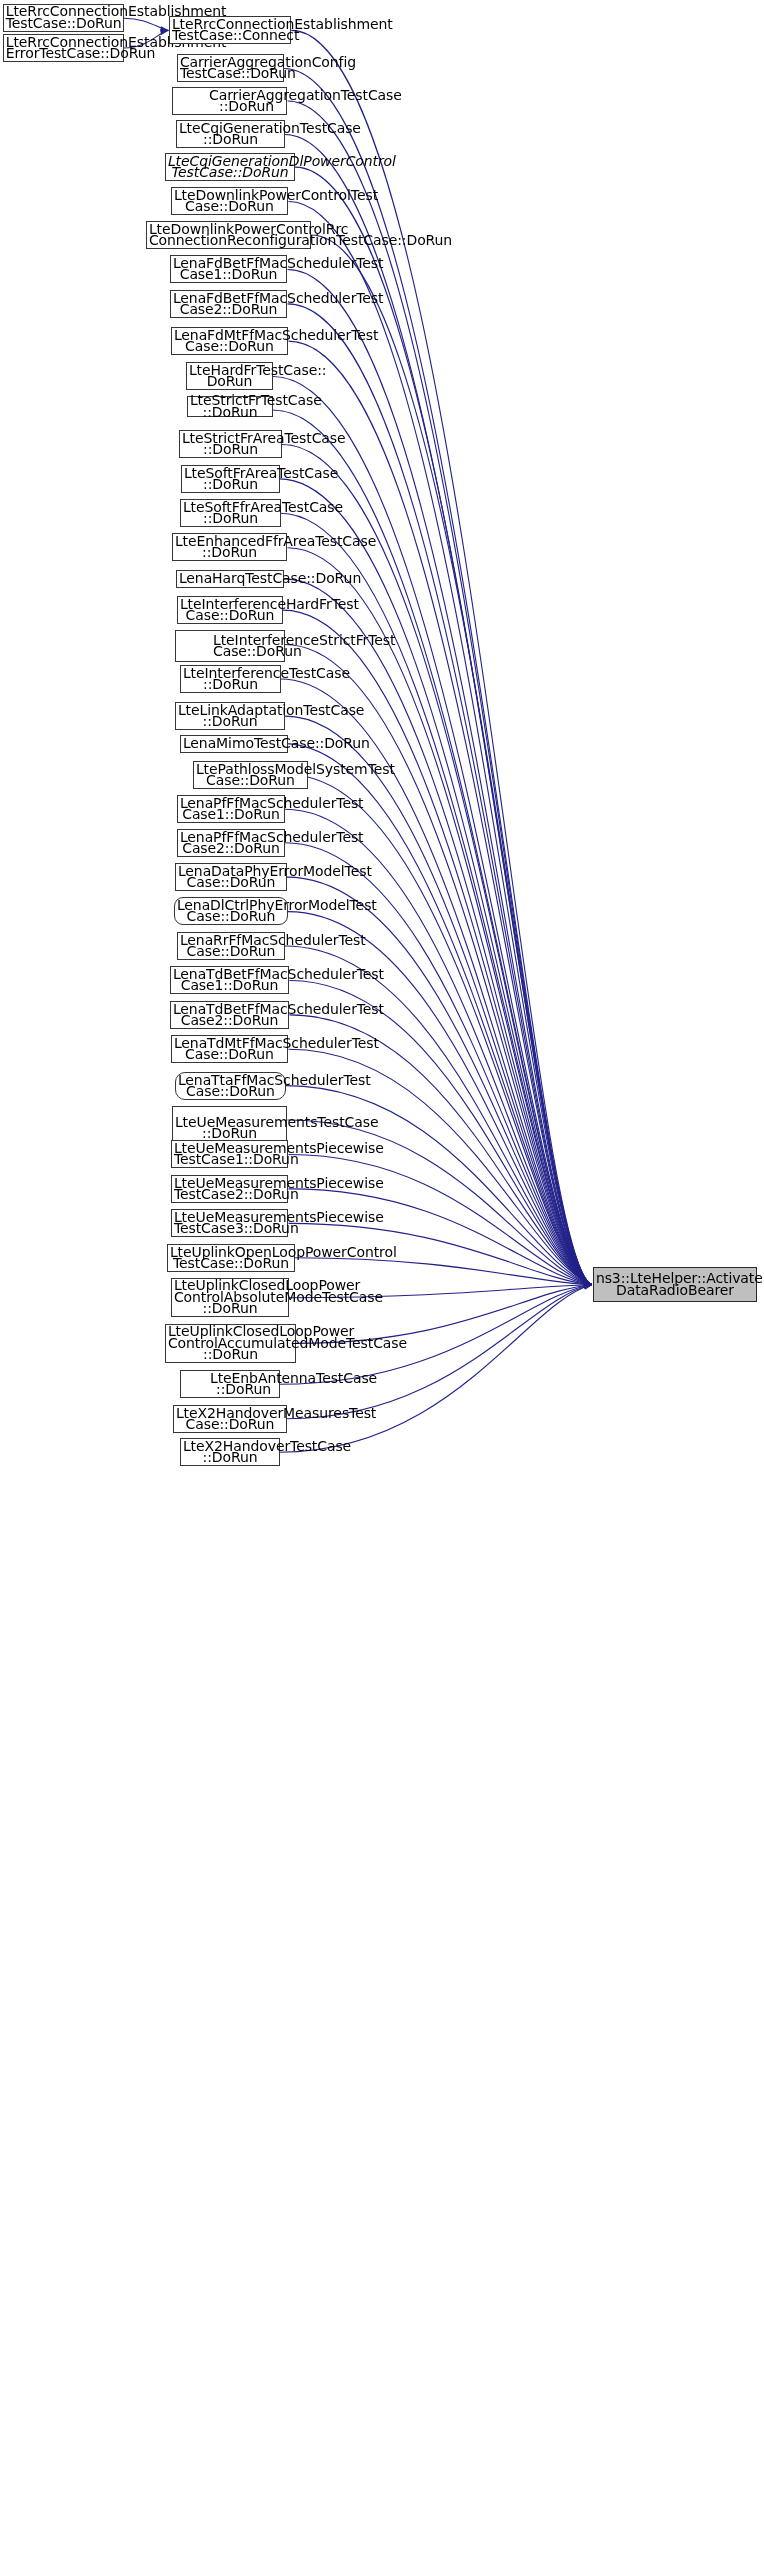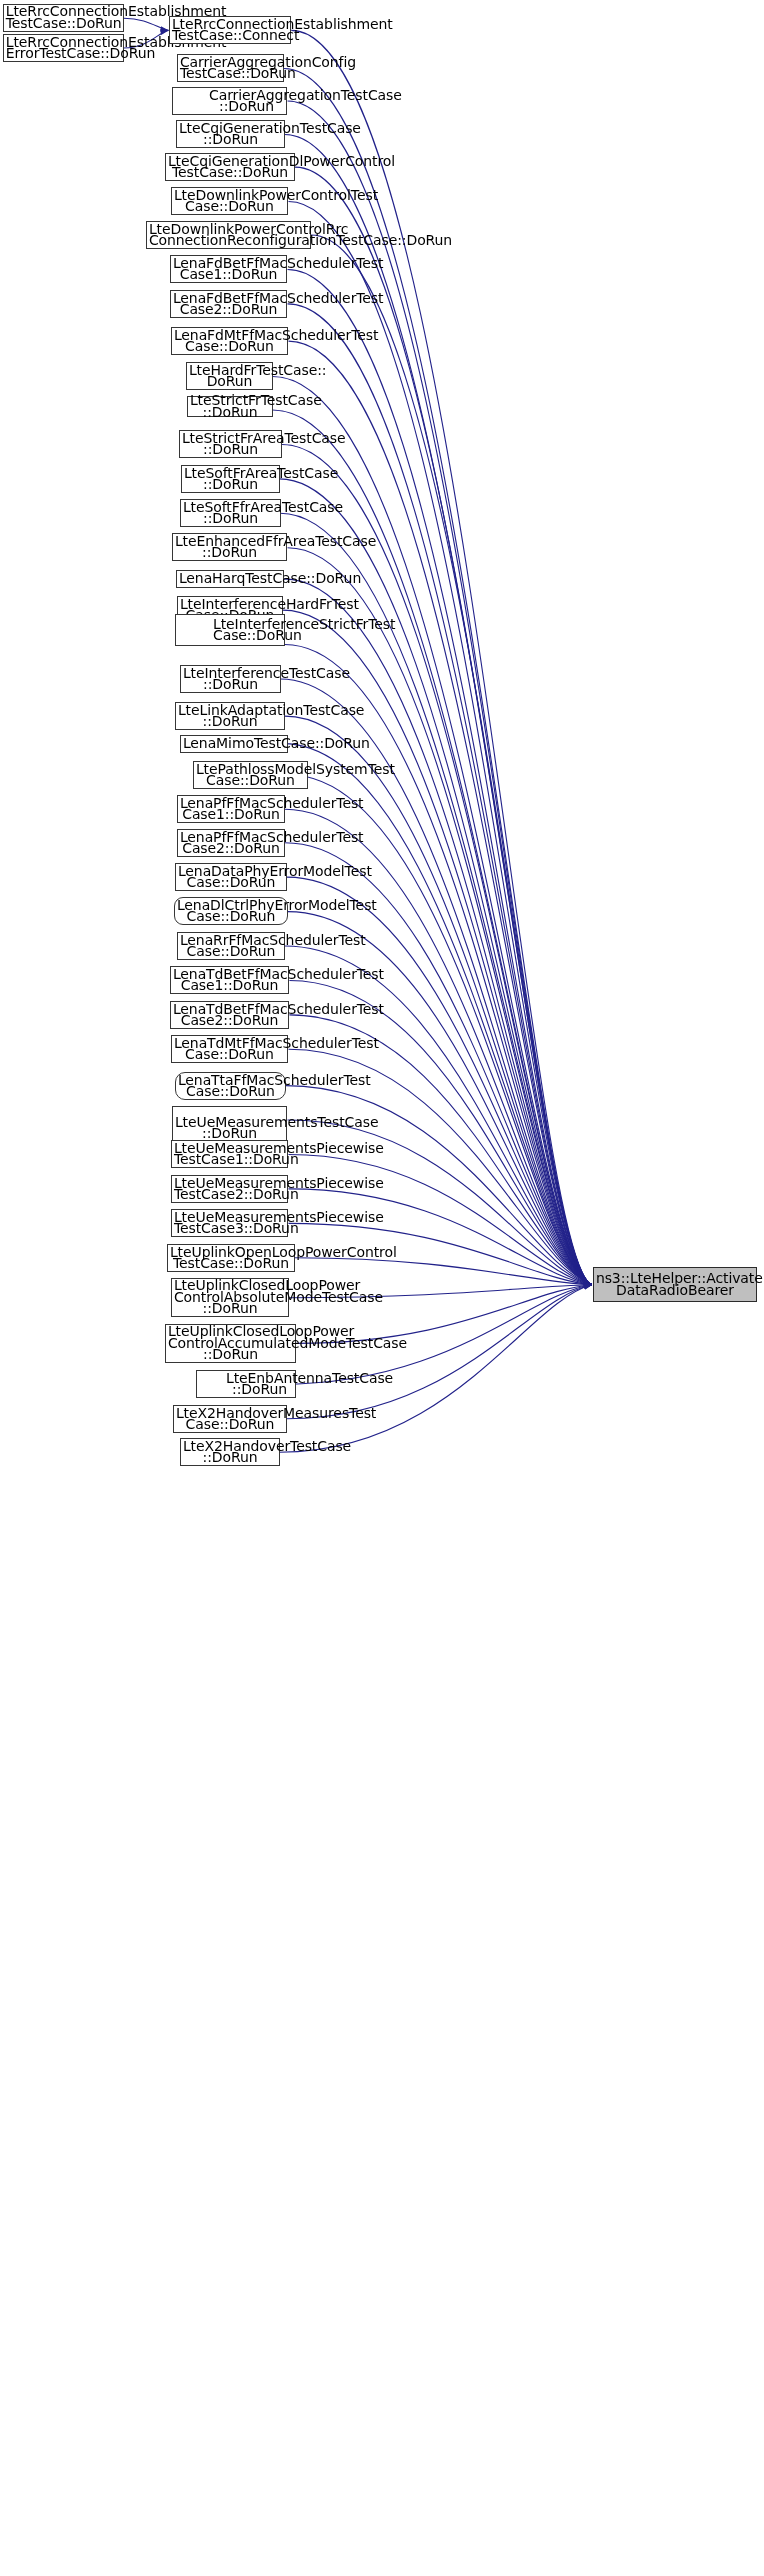--- a/index.html
+++ b/index.html
@@ -103,21 +103,21 @@
       <div class="node" style="left: 2.8px; top: 34px; width: 121px; height: 28px;"><span>LteRrcConnectionEstablishment
 ErrorTestCase::DoRun</span></div>
       <div class="node" style="left: 169px; top: 16px; width: 122px; height: 28px;"><span>LteRrcConnectionEstablishment
 TestCase::Connect</span></div>
       <div class="node" style="left: 177px; top: 54px; width: 107px; height: 28px;"><span>CarrierAggregationConfig
 TestCase::DoRun</span></div>
       <div class="node" style="left: 172px; top: 87px; width: 115px; height: 28px; padding-left: 36px;"><span>CarrierAggregationTestCase
 ::DoRun</span></div>
       <div class="node" style="left: 176px; top: 120px; width: 109px; height: 28px;"><span>LteCqiGenerationTestCase
 ::DoRun</span></div>
-      <div class="node" style="left: 165px; top: 153px; width: 130px; height: 28px;"><span>LteCqiGenerationDlPowerControl
+      <div class="node" style="left: 165px; top: 153px; width: 130px; height: 28px; font-style: italic;"><span>LteCqiGenerationDlPowerControl
 TestCase::DoRun</span></div>
       <div class="node" style="left: 171px; top: 187px; width: 117px; height: 28px;"><span>LteDownlinkPowerControlTest
 Case::DoRun</span></div>
       <div class="node" style="left: 146px; top: 221px; width: 165px; height: 28px;"><span>LteDownlinkPowerControlRrc
 ConnectionReconfigurationTestCase::DoRun</span></div>
       <div class="node" style="left: 170px; top: 255px; width: 117px; height: 28px;"><span>LenaFdBetFfMacSchedulerTest
 Case1::DoRun</span></div>
       <div class="node" style="left: 170px; top: 290px; width: 117px; height: 28px;"><span>LenaFdBetFfMacSchedulerTest
 Case2::DoRun</span></div>
       <div class="node" style="left: 171px; top: 327px; width: 117px; height: 28px;"><span>LenaFdMtFfMacSchedulerTest
@@ -130,21 +130,21 @@
 ::DoRun</span></div>
       <div class="node" style="left: 181px; top: 465px; width: 99px; height: 28px;"><span>LteSoftFrAreaTestCase
 ::DoRun</span></div>
       <div class="node" style="left: 180px; top: 499px; width: 101px; height: 28px;"><span>LteSoftFfrAreaTestCase
 ::DoRun</span></div>
       <div class="node" style="left: 172px; top: 533px; width: 115px; height: 28px;"><span>LteEnhancedFfrAreaTestCase
 ::DoRun</span></div>
       <div class="node" style="left: 176px; top: 570px; width: 108px; height: 17.7px;"><span>LenaHarqTestCase::DoRun</span></div>
       <div class="node" style="left: 177px; top: 596px; width: 106px; height: 28px;"><span>LteInterferenceHardFrTest
 Case::DoRun</span></div>
-      <div class="node" style="left: 175px; top: 614px; width: 110px; height: 32px; padding-left: 37px;"><span>LteInterferenceStrictFrTest
+      <div class="node" style="left: 175px; top: 630px; width: 110px; height: 32px; padding-left: 37px;"><span>LteInterferenceStrictFrTest
 Case::DoRun</span></div>
       <div class="node" style="left: 180px; top: 665px; width: 101px; height: 28px;"><span>LteInterferenceTestCase
 ::DoRun</span></div>
       <div class="node" style="left: 175px; top: 702px; width: 110px; height: 28px;"><span>LteLinkAdaptationTestCase
 ::DoRun</span></div>
       <div class="node" style="left: 180px; top: 735px; width: 108px; height: 17.7px;"><span>LenaMimoTestCase::DoRun</span></div>
       <div class="node" style="left: 173px; top: 761px; width: 115px; height: 28px; margin-left: 20px;"><span>LtePathlossModelSystemTest
 Case::DoRun</span></div>
       <div class="node" style="left: 177px; top: 795px; width: 108px; height: 28px;"><span>LenaPfFfMacSchedulerTest
 Case1::DoRun</span></div>
@@ -173,21 +173,21 @@
       <div class="node" style="left: 171px; top: 1209px; width: 117px; height: 28px;"><span>LteUeMeasurementsPiecewise
 TestCase3::DoRun</span></div>
       <div class="node" style="left: 167px; top: 1244px; width: 128px; height: 28px;"><span>LteUplinkOpenLoopPowerControl
 TestCase::DoRun</span></div>
       <div class="node" style="left: 171px; top: 1278px; width: 118px; height: 39px;"><span>LteUplinkClosedLoopPower
 ControlAbsoluteModeTestCase
 ::DoRun</span></div>
       <div class="node" style="left: 165px; top: 1324px; width: 131px; height: 39px;"><span>LteUplinkClosedLoopPower
 ControlAccumulatedModeTestCase
 ::DoRun</span></div>
-      <div class="node" style="left: 196px; top: 1370px; width: 100px; height: 28px; padding-left: 29px;"><span>LteEnbAntennaTestCase
+      <div class="node" style="left: 180px; top: 1370px; width: 100px; height: 28px; padding-left: 29px;"><span>LteEnbAntennaTestCase
 ::DoRun</span></div>
       <div class="node" style="left: 173px; top: 1405px; width: 114px; height: 28px;"><span>LteX2HandoverMeasuresTest
 Case::DoRun</span></div>
       <div class="node" style="left: 180px; top: 1438px; width: 100px; height: 28px;"><span>LteX2HandoverTestCase
 ::DoRun</span></div>
       <div class="node target" style="left: 593px; top: 1267px; width: 164px; height: 35px;"><span>ns3::LteHelper::Activate
 DataRadioBearer</span></div>
     </div>
 </div>
 

